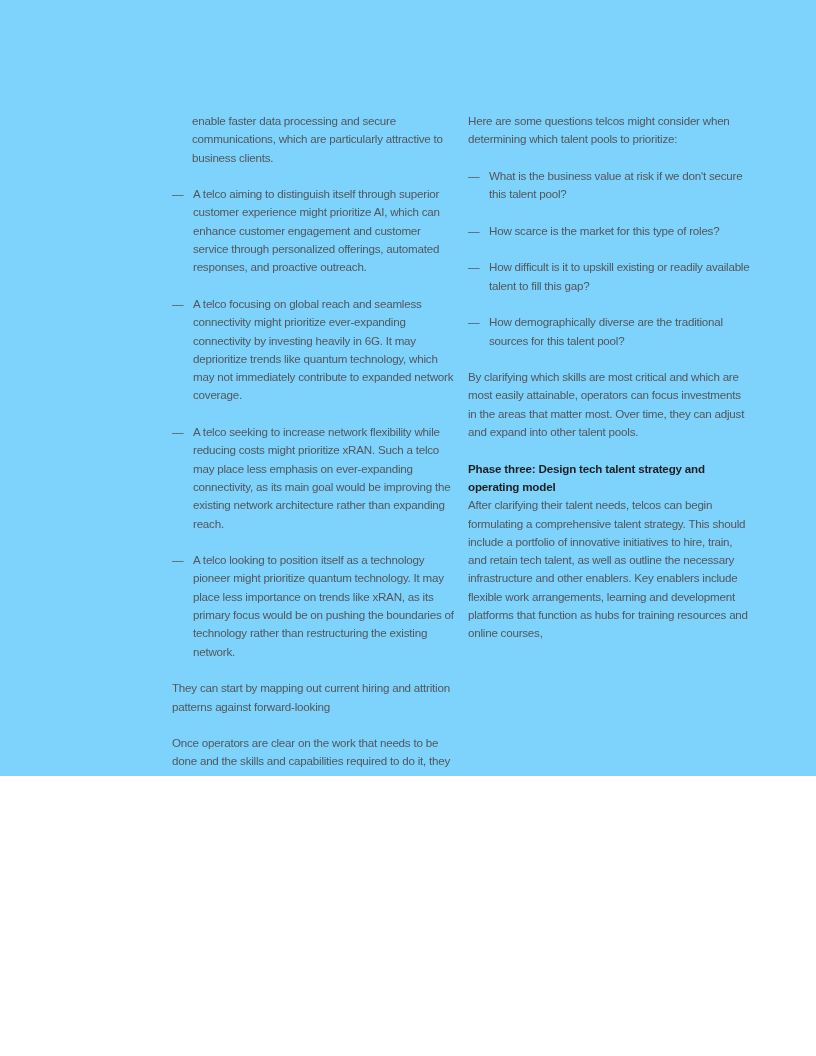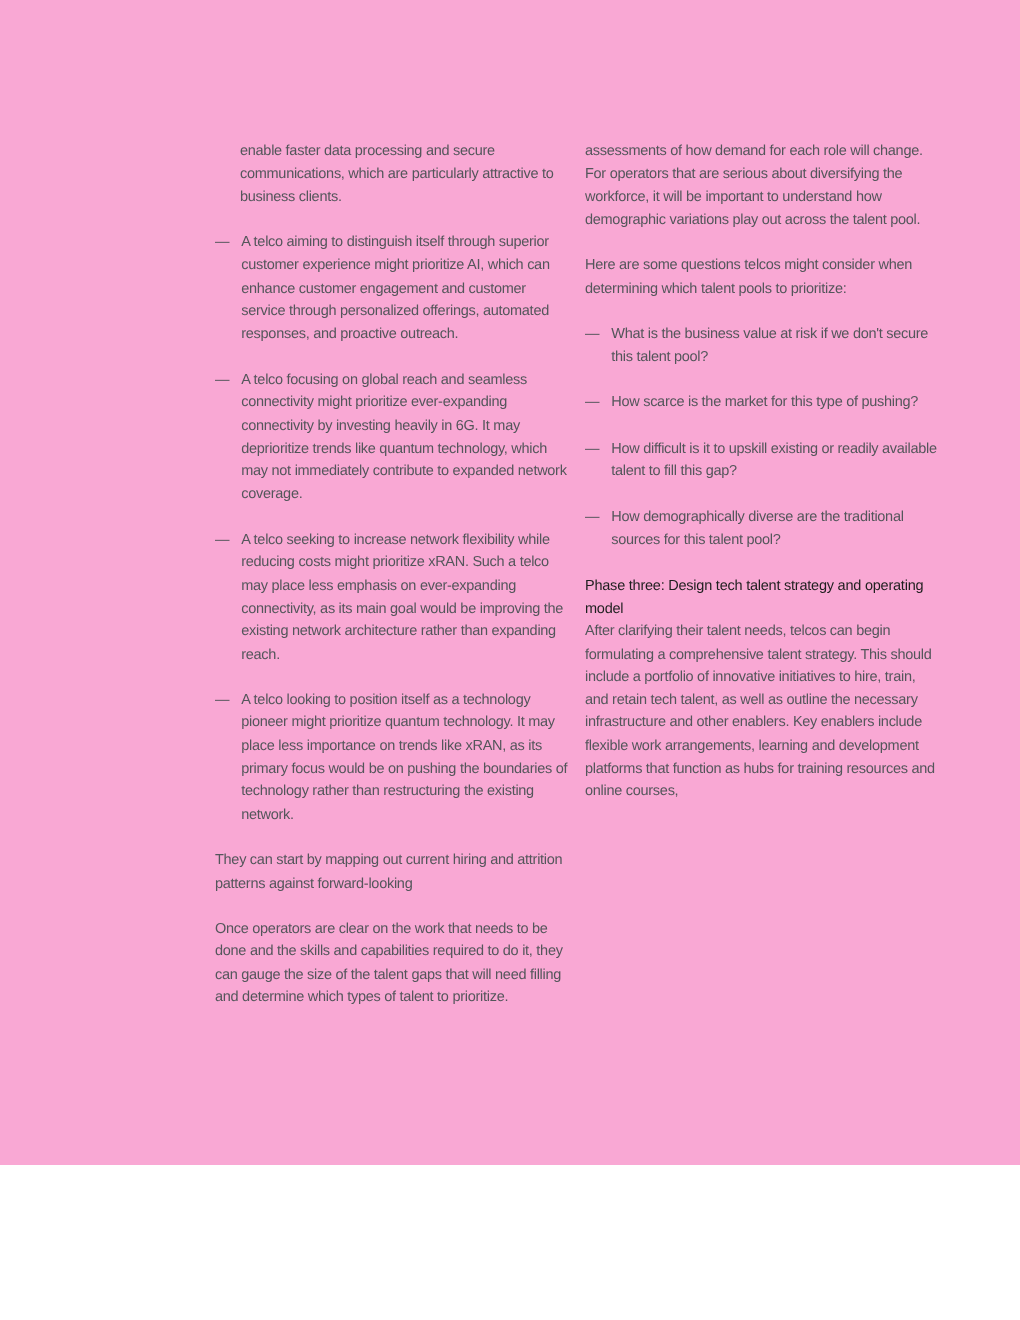--- a/index.html
+++ b/index.html
@@ -3,22 +3,22 @@
 <meta charset="utf-8">
 <style>
   html, body {
     margin: 0;
     padding: 0;
     background: #ffffff;
   }
   .page {
     position: relative;
     width: 816px;
-    height: 932px;
-    background: #f9a8d4;
+    height: 776px;
+    background: #7dd3fc;
     overflow: hidden;
     font-family: "Liberation Sans", sans-serif;
   }
   .col {
     position: absolute;
     top: 112px;
     width: 283px;
     font-size: 11.6px;
     line-height: 18.3px;
     letter-spacing: -0.22px;
@@ -39,21 +39,21 @@
   .bullet .dash {
     flex: 0 0 21px;
     width: 21px;
   }
   .bullet .btext {
     flex: 1 1 auto;
   }
   .heading {
     font-size: 11.6px;
     line-height: 18.3px;
-    font-weight: normal;
+    font-weight: bold;
     letter-spacing: -0.18px;
     color: #1f1f1f;
     margin: 0;
   }
   .footer {
     position: absolute;
     left: 184px;
     right: 69px;
     top: 1026px;
     display: flex;
@@ -103,45 +103,45 @@
 
 
     <p class="para">They can start by mapping out current hiring and attrition patterns against forward-looking</p>
 
     <p class="para">Once operators are clear on the work that needs to be done and the skills and capabilities required to do it, they can gauge the size of the talent gaps that will need filling and determine which types of talent to prioritize.</p>
 
   </div>
 
   <div class="col col-right">
 
-    <p class="para">assessments of how demand for each role will change. For operators that are serious about diversifying the workforce, it will be important to understand how demographic variations play out across the talent pool.</p>
 
 
     <p class="para">Here are some questions telcos might consider when determining which talent pools to prioritize:</p>
 
     <div class="bullet">
       <span class="dash">—</span>
       <span class="btext">What is the business value at risk if we don't secure this talent pool?</span>
     </div>
 
     <div class="bullet">
       <span class="dash">—</span>
-      <span class="btext">How scarce is the market for this type of pushing?</span>
+      <span class="btext">How scarce is the market for this type of roles?</span>
     </div>
 
     <div class="bullet">
       <span class="dash">—</span>
       <span class="btext">How difficult is it to upskill existing or readily available talent to fill this gap?</span>
     </div>
 
     <div class="bullet">
       <span class="dash">—</span>
       <span class="btext">How demographically diverse are the traditional sources for this talent pool?</span>
     </div>
 
+    <p class="para">By clarifying which skills are most critical and which are most easily attainable, operators can focus investments in the areas that matter most. Over time, they can adjust and expand into other talent pools.</p>
 
     <h3 class="heading">Phase three: Design tech talent strategy and operating model</h3>
 
     <p class="para">After clarifying their talent needs, telcos can begin formulating a comprehensive talent strategy. This should include a portfolio of innovative initiatives to hire, train, and retain tech talent, as well as outline the necessary infrastructure and other enablers. Key enablers include flexible work arrangements, learning and development platforms that function as hubs for training resources and online courses,</p>
 
   </div>
 
   <div class="footer">
     <span class="footer-title">Tech talent in transition: Seven technology trends reshaping telcos</span>
     <span class="footer-page">78</span>

